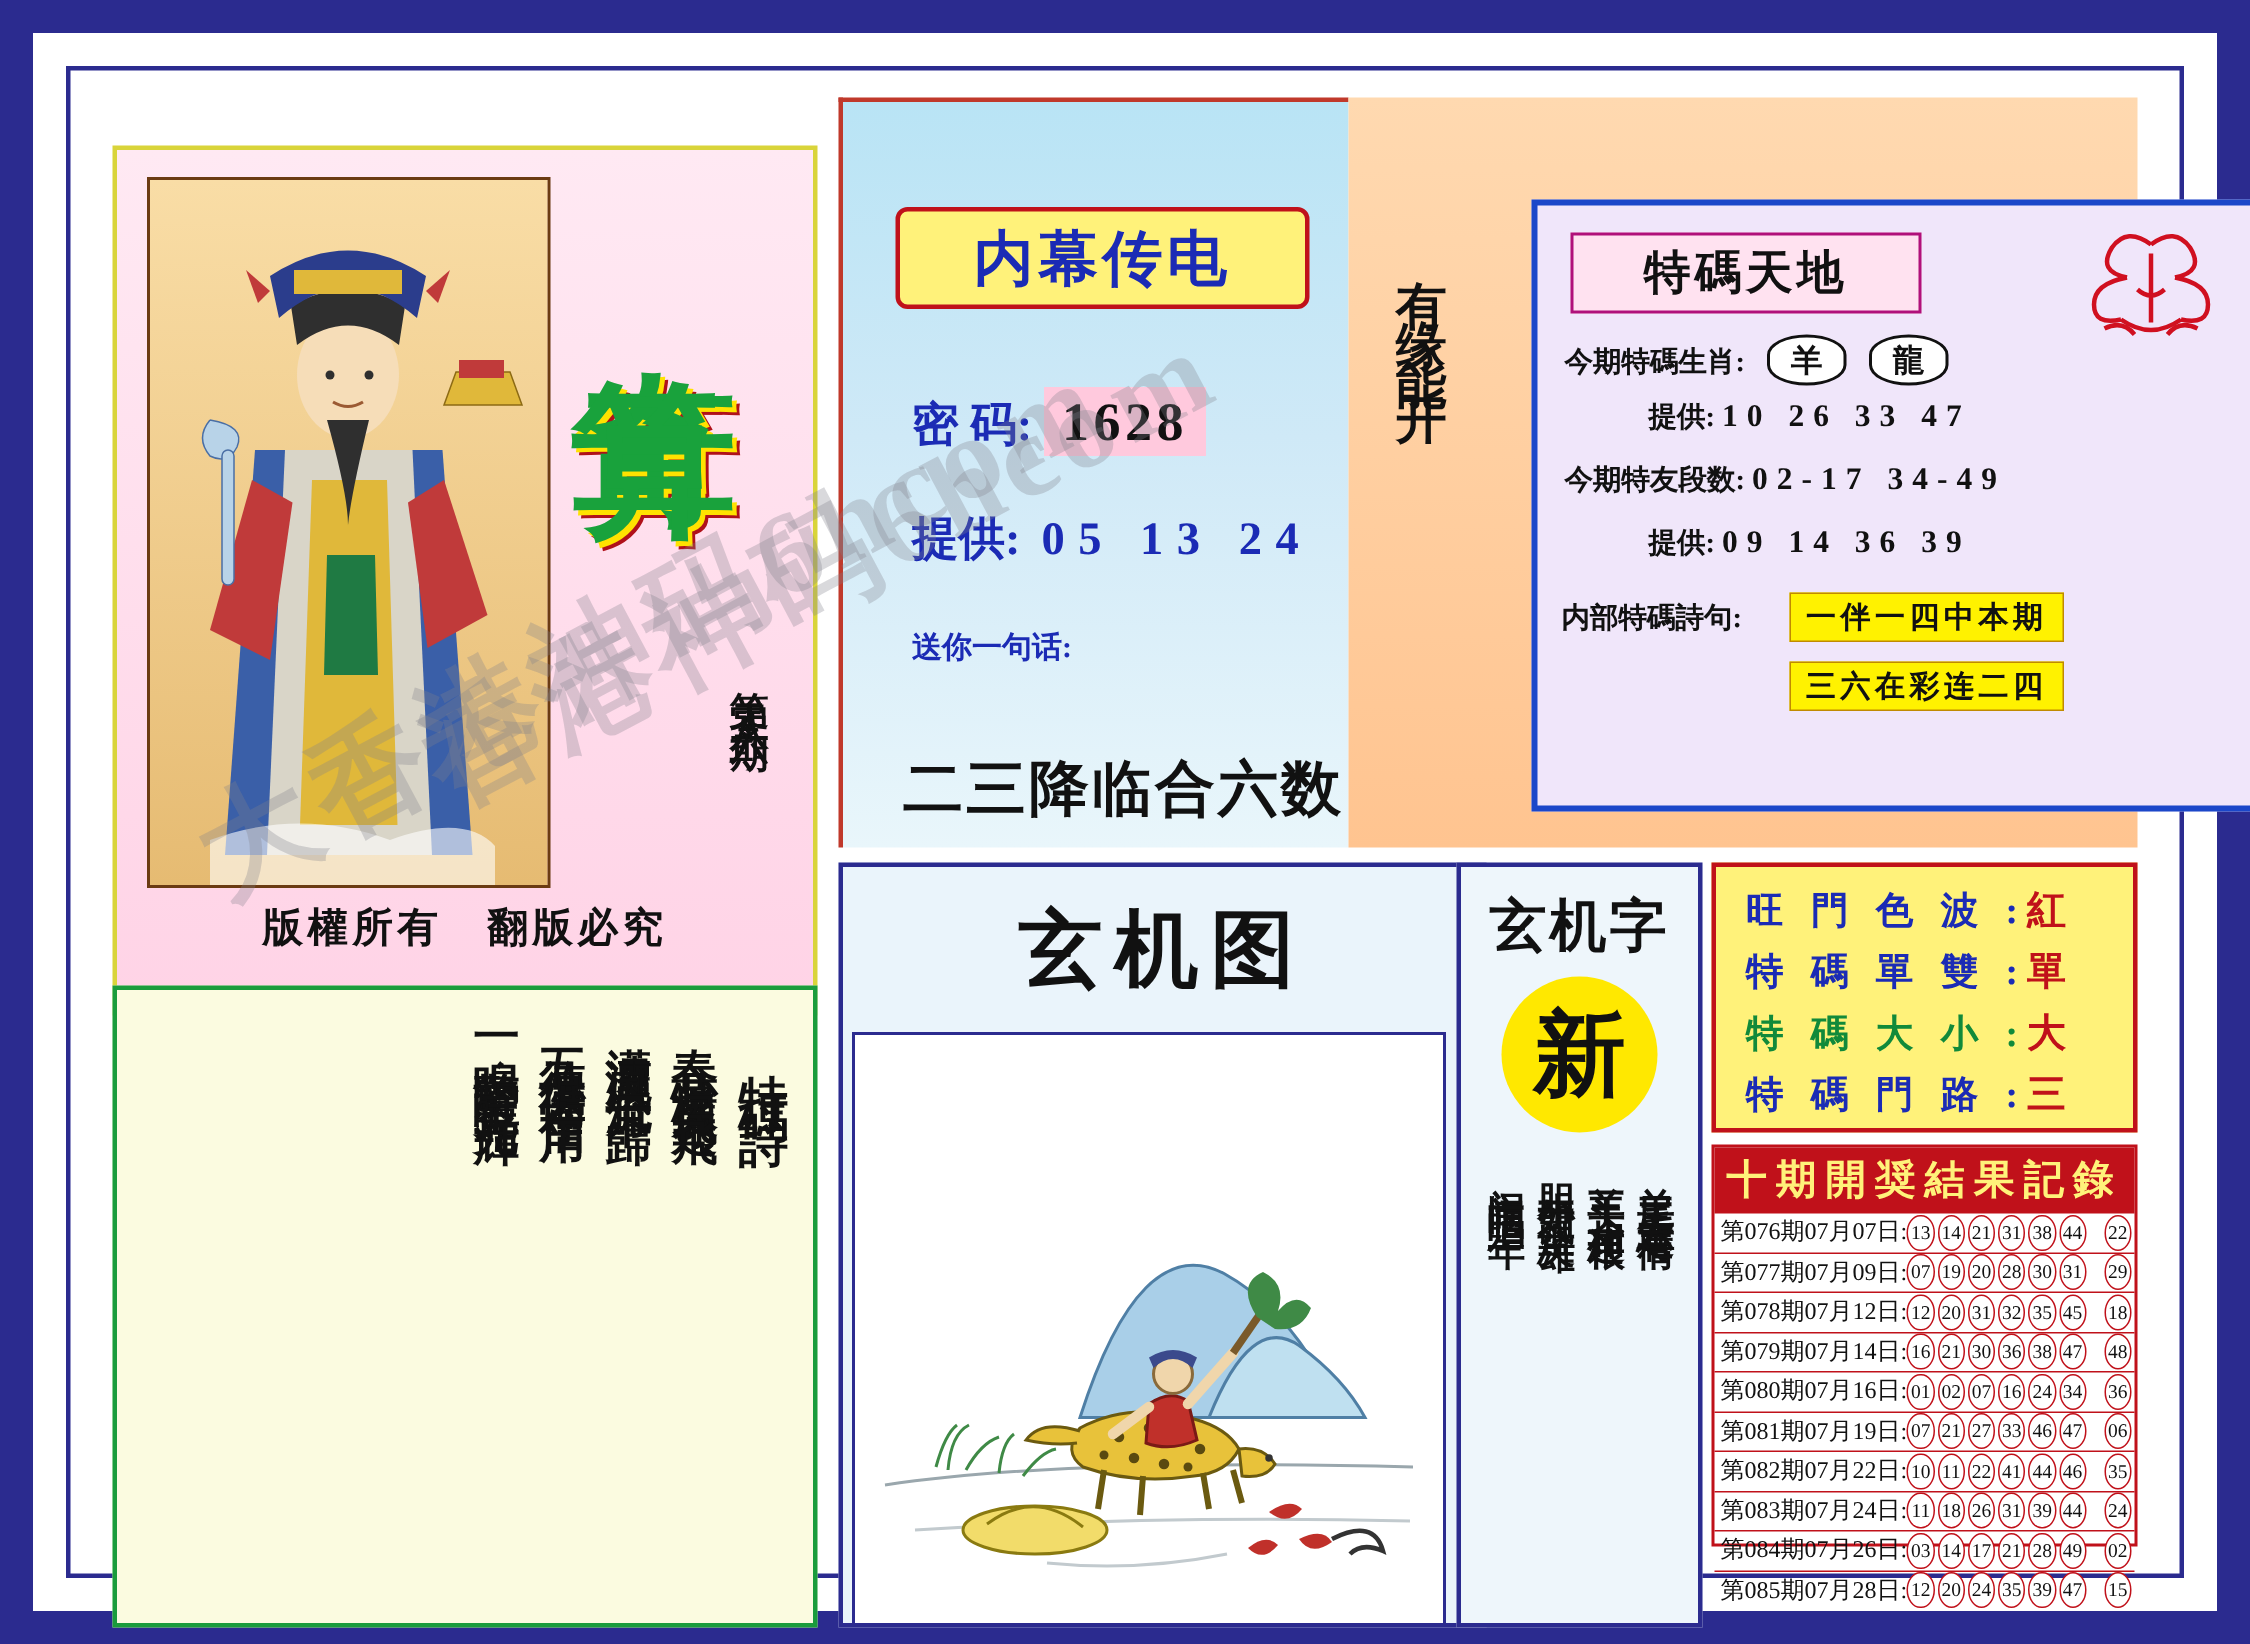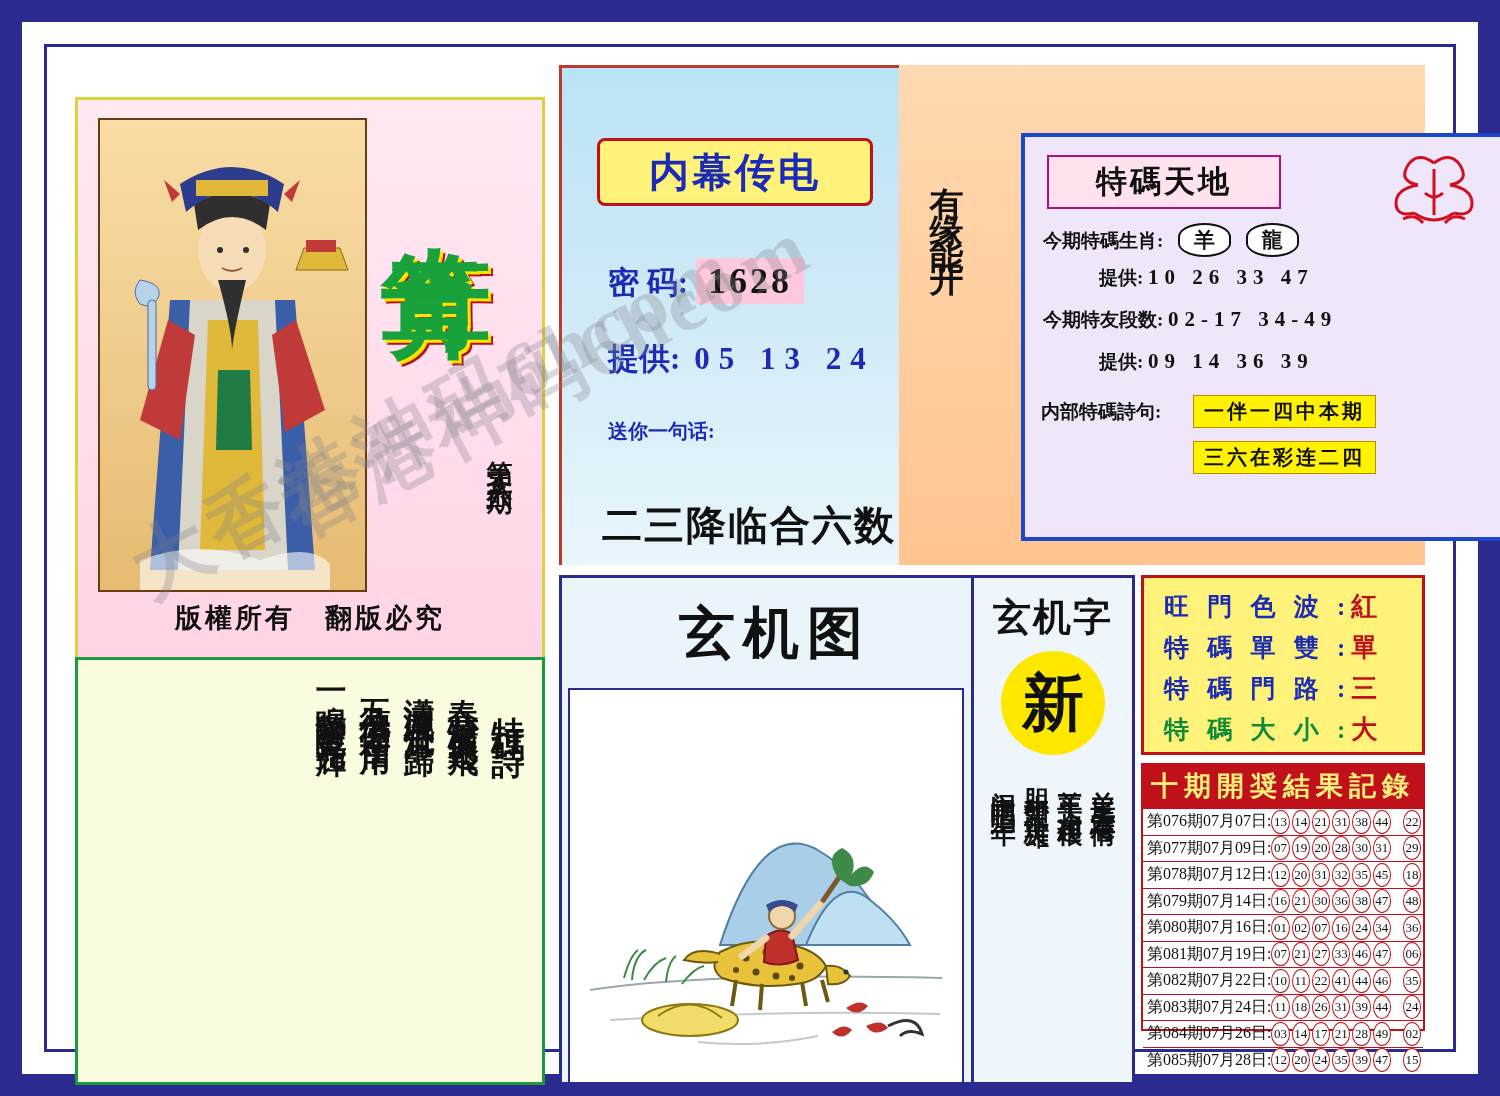--- a/index.html
+++ b/index.html
@@ -442,27 +442,27 @@
 
   <div class="wangmen">
     <div class="wm-row">
       <span class="wm-label">旺 門 色 波 :</span>
       <span class="wm-val">紅</span>
     </div>
     <div class="wm-row">
       <span class="wm-label">特 碼 單 雙 :</span>
       <span class="wm-val">單</span>
     </div>
+    <div class="wm-row green">
+      <span class="wm-label">特 碼 大 小 :</span>
+      <span class="wm-val" style="color: rgb(192, 17, 26);">大</span>
+    </div>
     <div class="wm-row">
       <span class="wm-label">特 碼 門 路 :</span>
       <span class="wm-val">三</span>
-    </div>
-    <div class="wm-row green">
-      <span class="wm-label">特 碼 大 小 :</span>
-      <span class="wm-val" style="color: rgb(192, 17, 26);">大</span>
     </div>
   </div>
 
   <div class="results">
     <div class="res-title">十期開奨結果記錄</div>
     <div id="results-body">
           <div class="res-row">
             <div class="res-label">第076期07月07日:</div>
             <div class="ball">13</div>
             <div class="ball">14</div>

